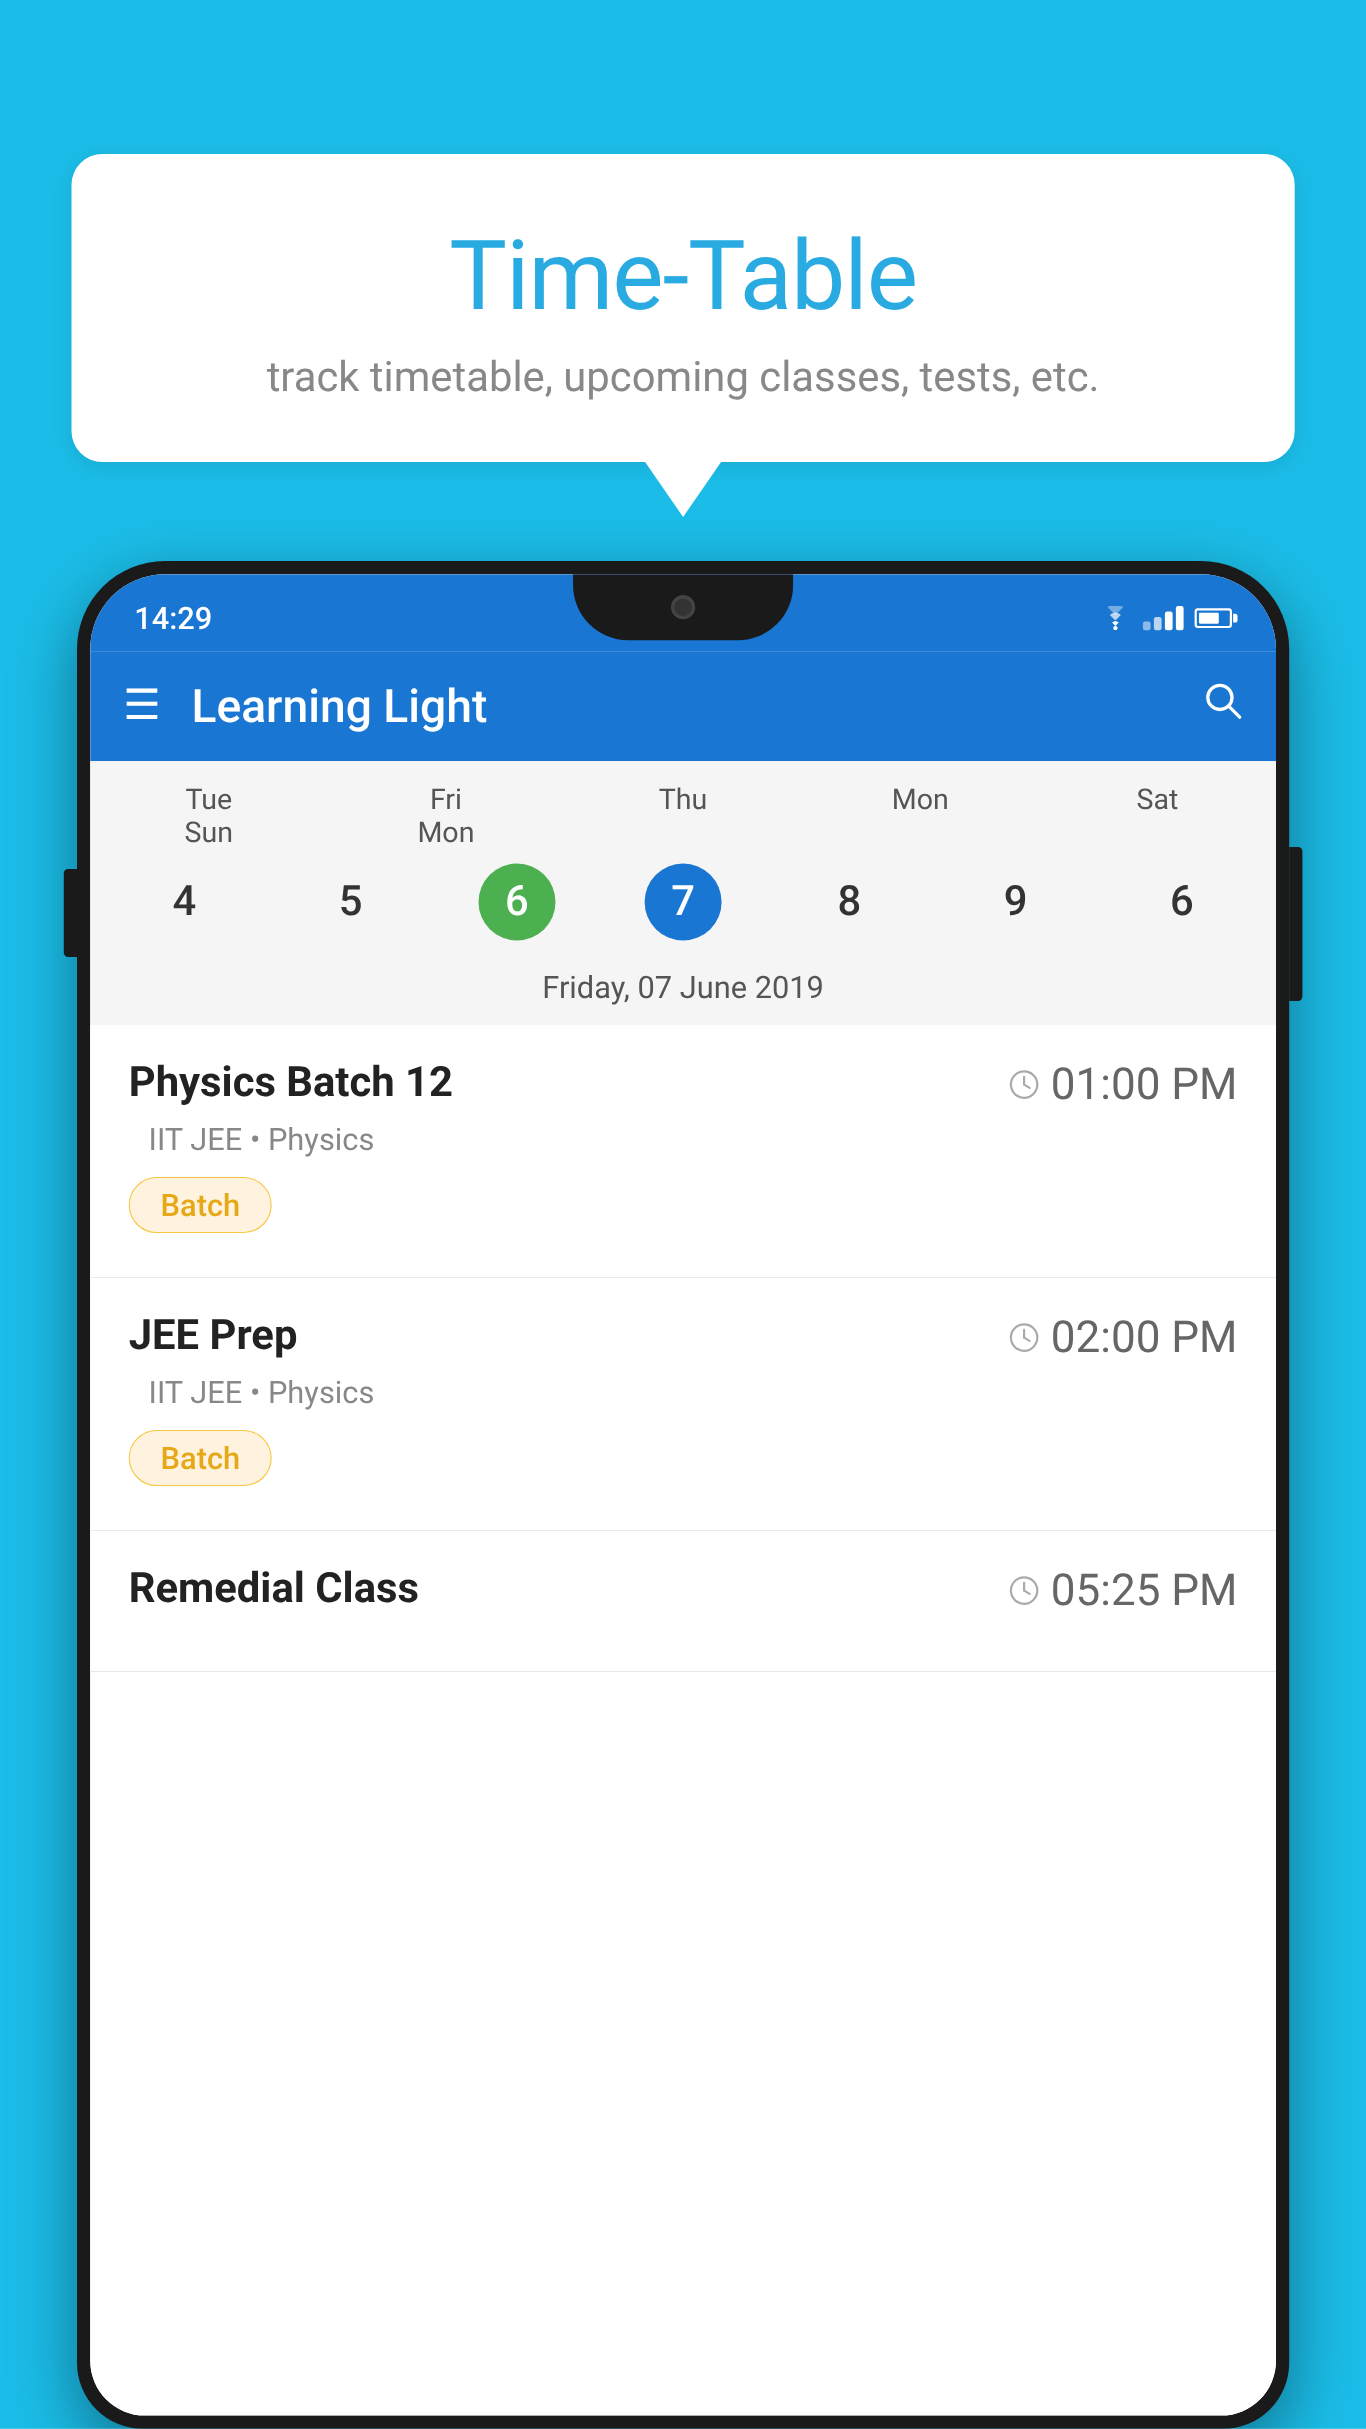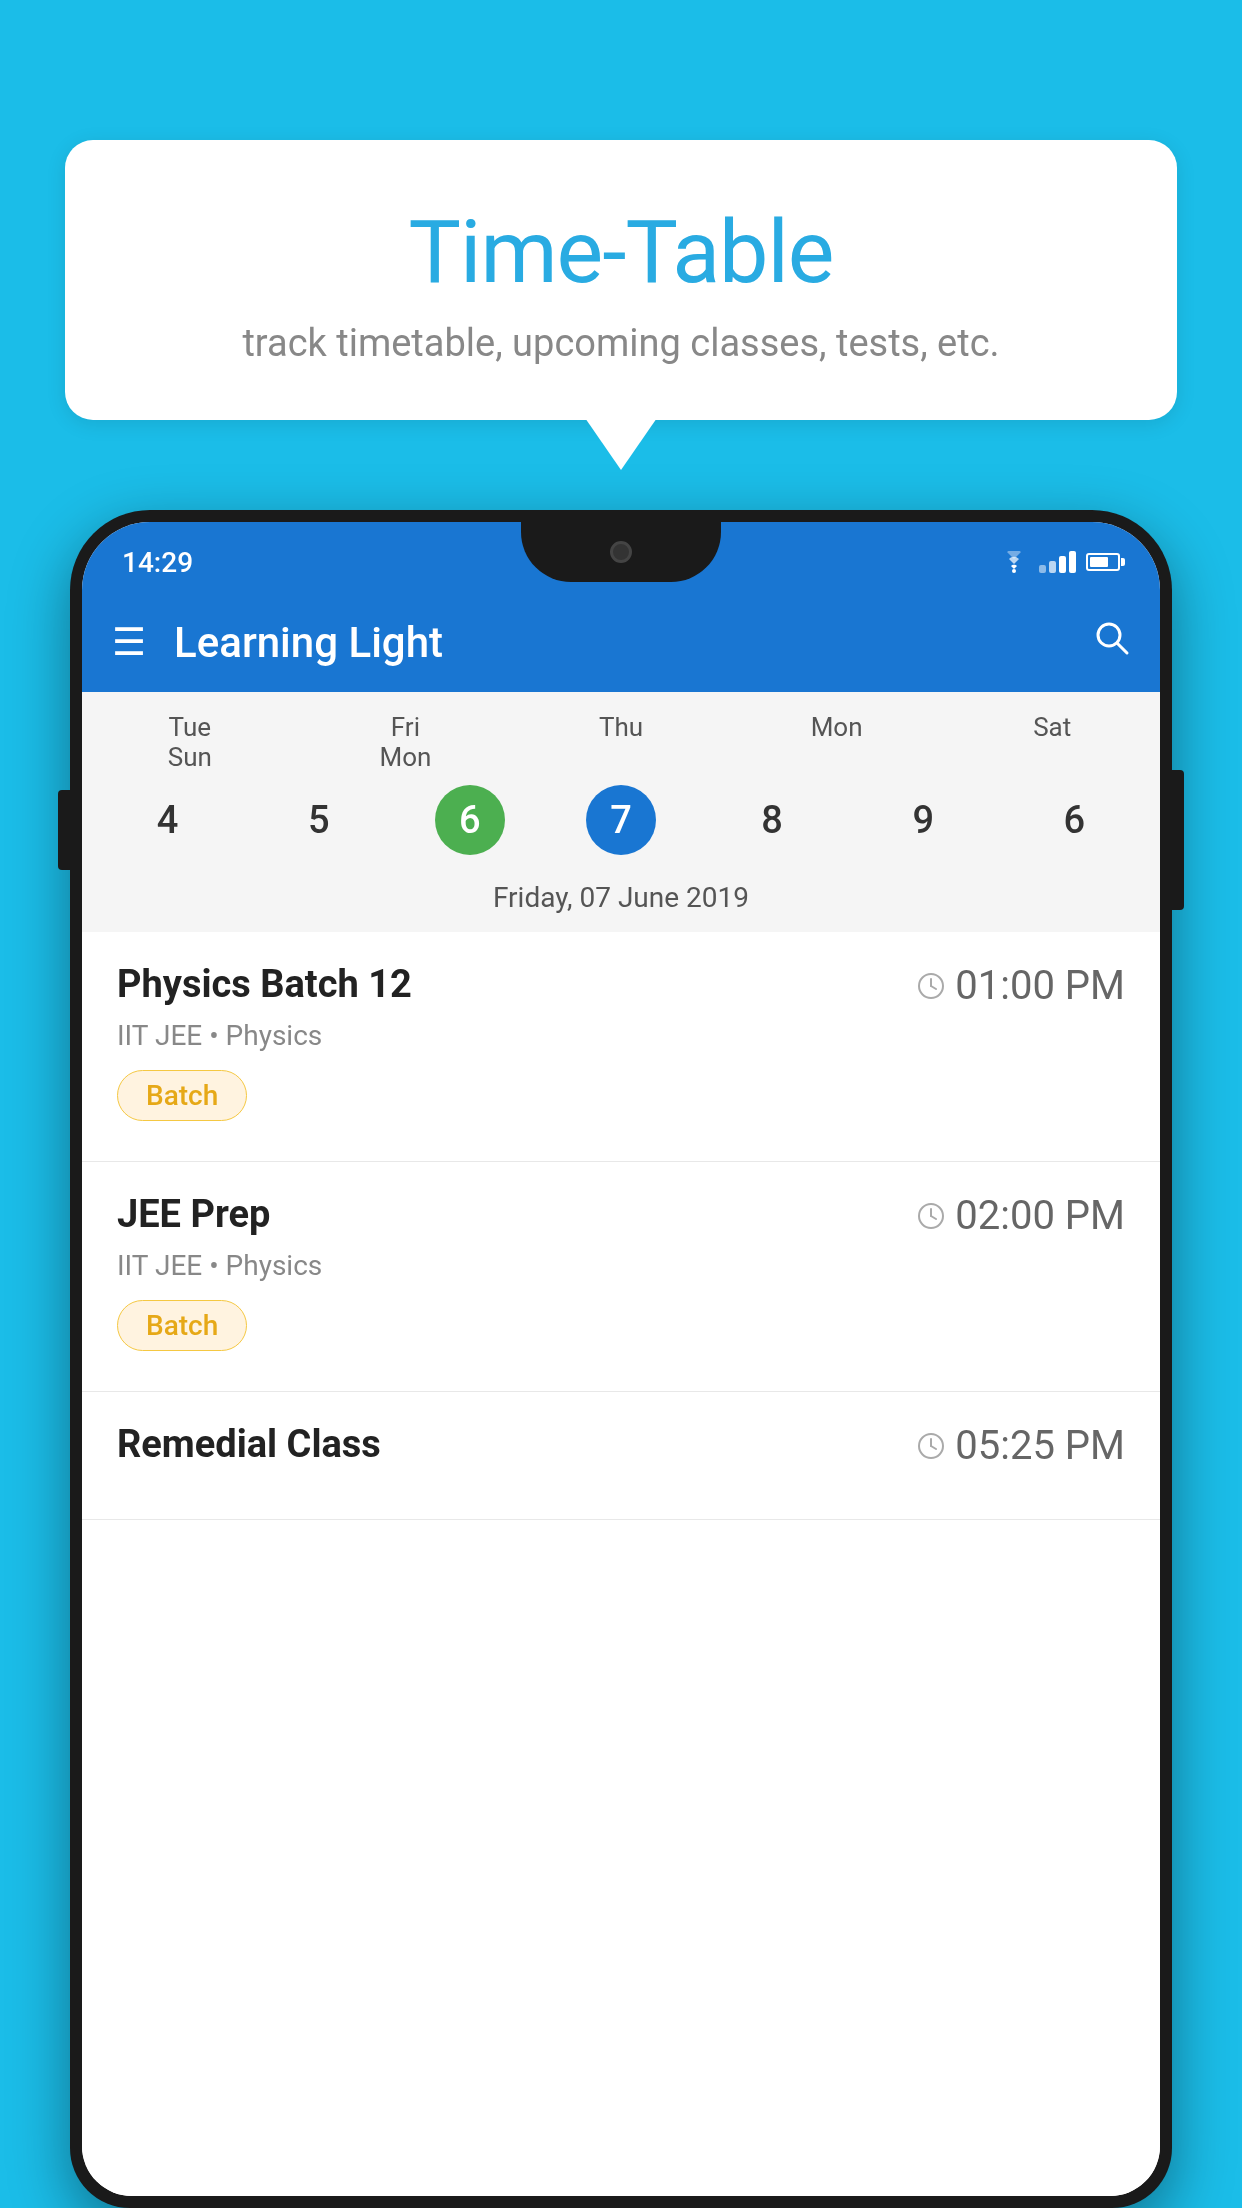--- a/index.html
+++ b/index.html
@@ -326,20 +326,21 @@
       align-items: center;
       gap: 10px;
       color: #666;
       font-size: 40px;
     }
 
     .schedule-item-subtitle {
       font-size: 28px;
       color: #888;
       margin-bottom: 18px;
+      margin-left: 18px;
     }
 
     .batch-tag {
       display: inline-block;
       background: #FFF3E0;
       color: #E6A817;
       border: 1.5px solid #F5C842;
       border-radius: 30px;
       padding: 8px 28px;
       font-size: 28px;

